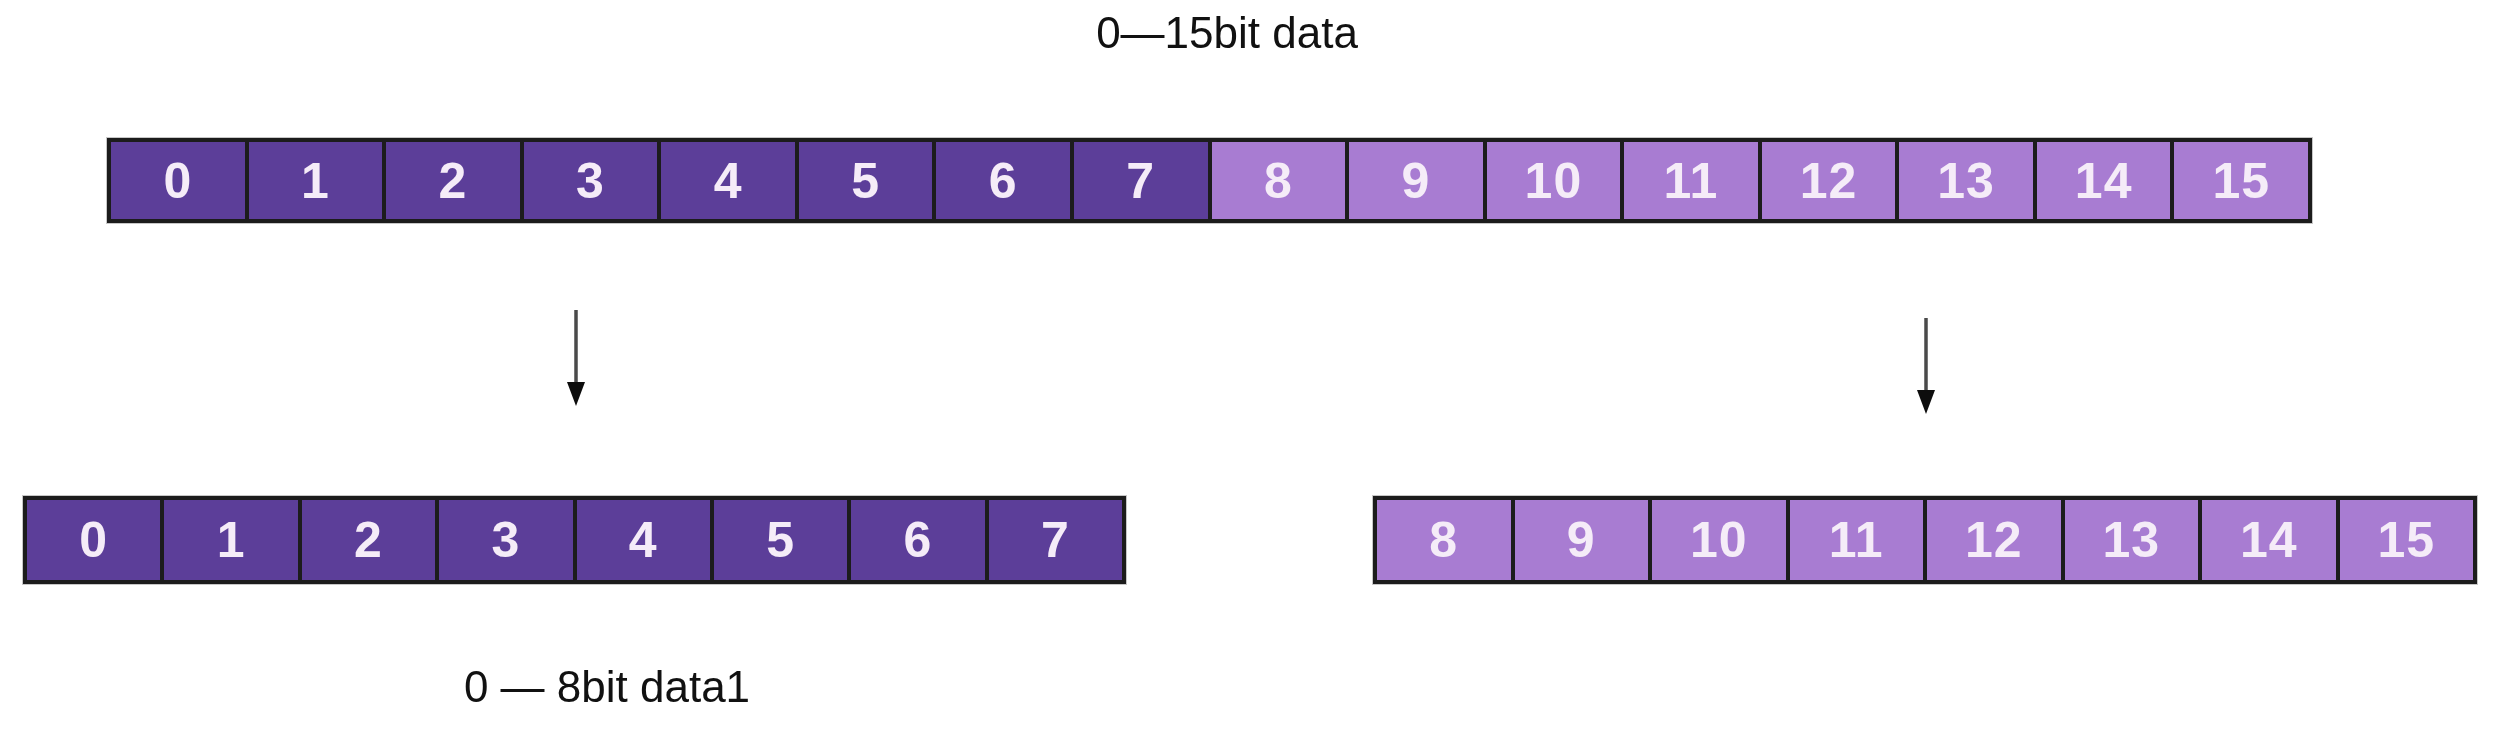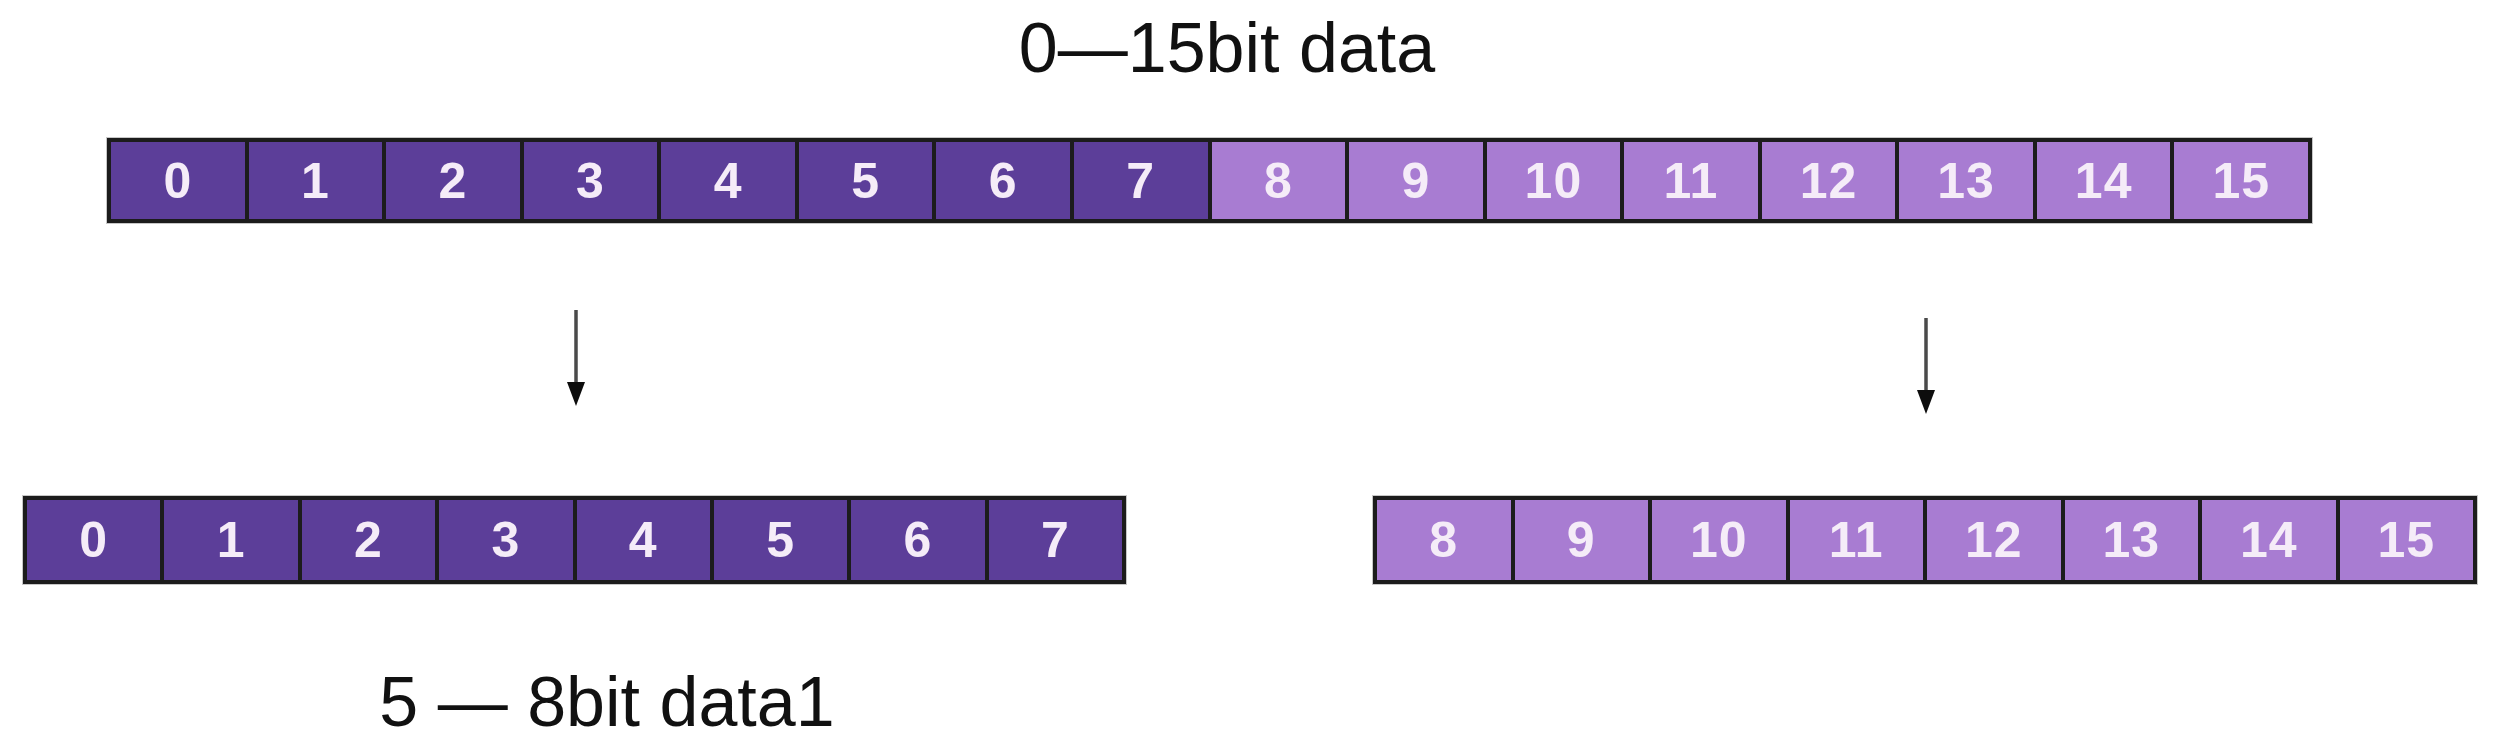--- a/index.html
+++ b/index.html
@@ -17,21 +17,21 @@
     font-family: "Liberation Sans", sans-serif;
     overflow: hidden;
   }
 
   .diagram-title,
   .row-label {
     position: absolute;
     transform: translateX(-50%);
     white-space: nowrap;
     color: var(--label-text, #111);
-    font-size: 70px;
+    font-size: 44px;
     line-height: 1.15;
   }
 
   .diagram-title { left: 1227px; top: 8px; }
   .row-label-1   { left: 607px;  top: 662px; }
   .row-label-2   { left: 1999px; top: 662px; }
 
   .bit-row {
     position: absolute;
     display: flex;
@@ -117,16 +117,16 @@
       <div class="cell light">8</div>
       <div class="cell light">9</div>
       <div class="cell light">10</div>
       <div class="cell light">11</div>
       <div class="cell light">12</div>
       <div class="cell light">13</div>
       <div class="cell light">14</div>
       <div class="cell light">15</div>
     </div>
 
-  <div class="row-label row-label-1">5 — 8bit data1</div>
+  <div class="row-label row-label-1">0 — 8bit data1</div>
 
 
 </div>
 
 </body></html>

